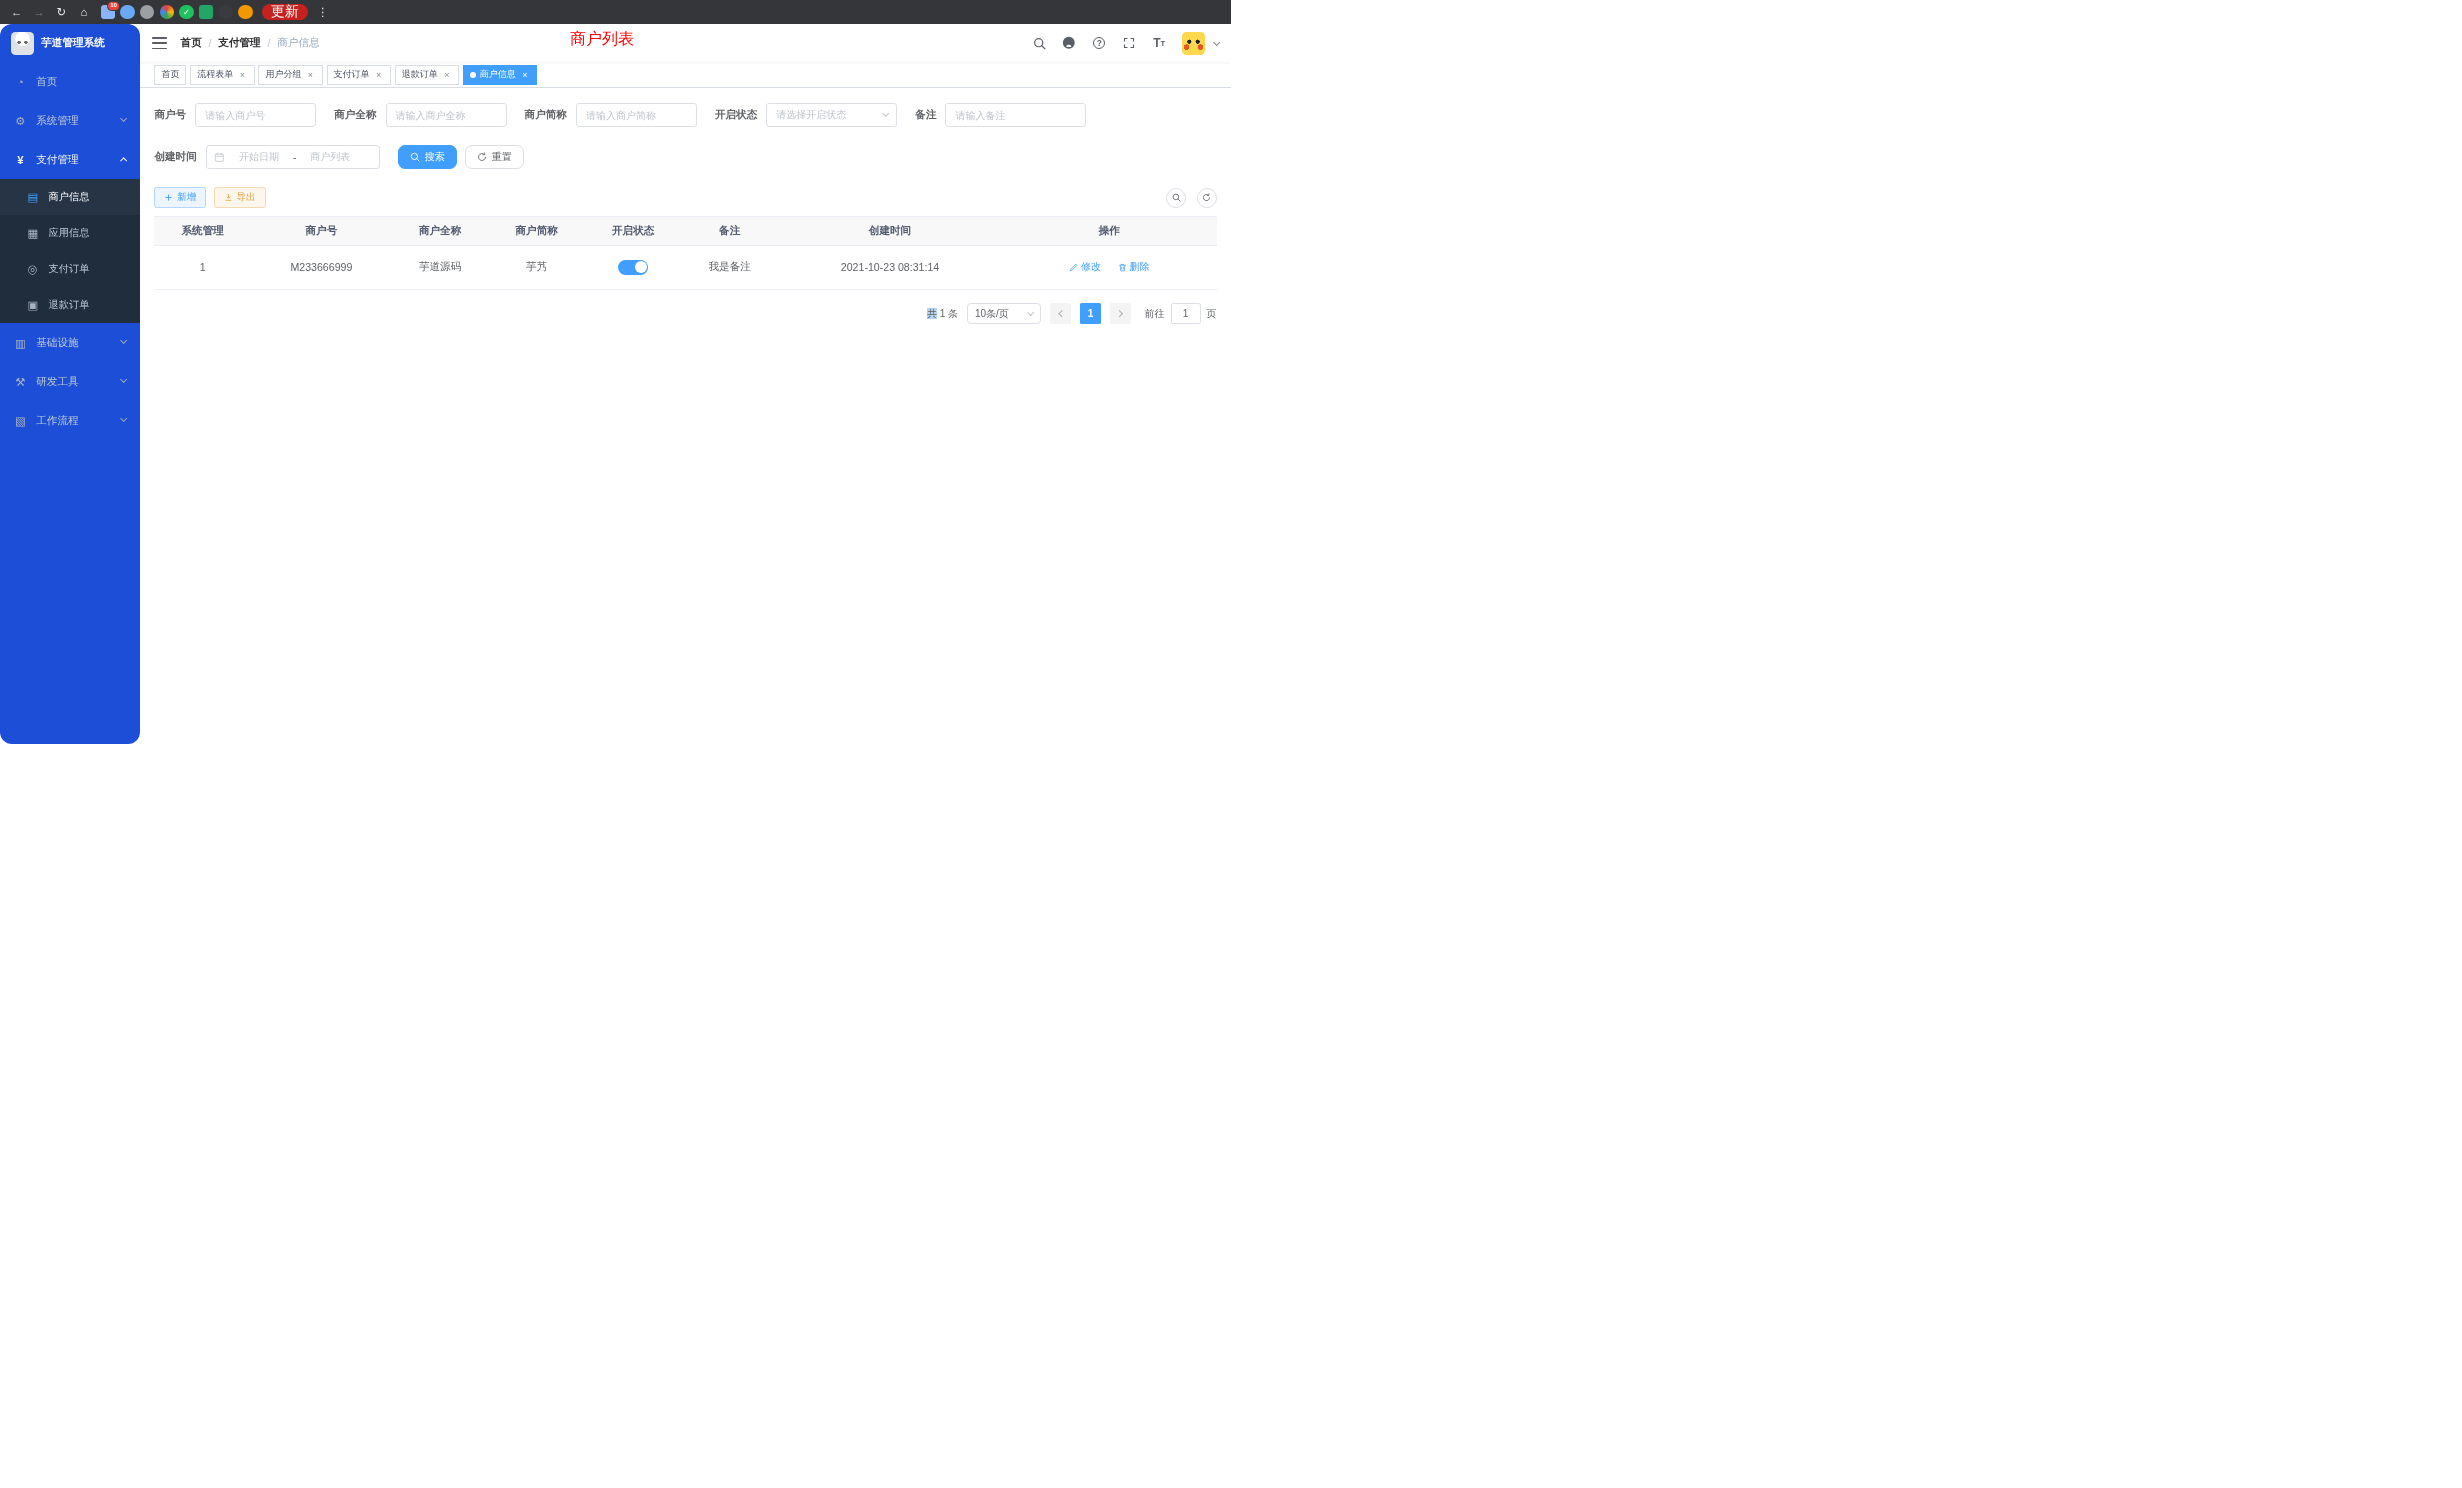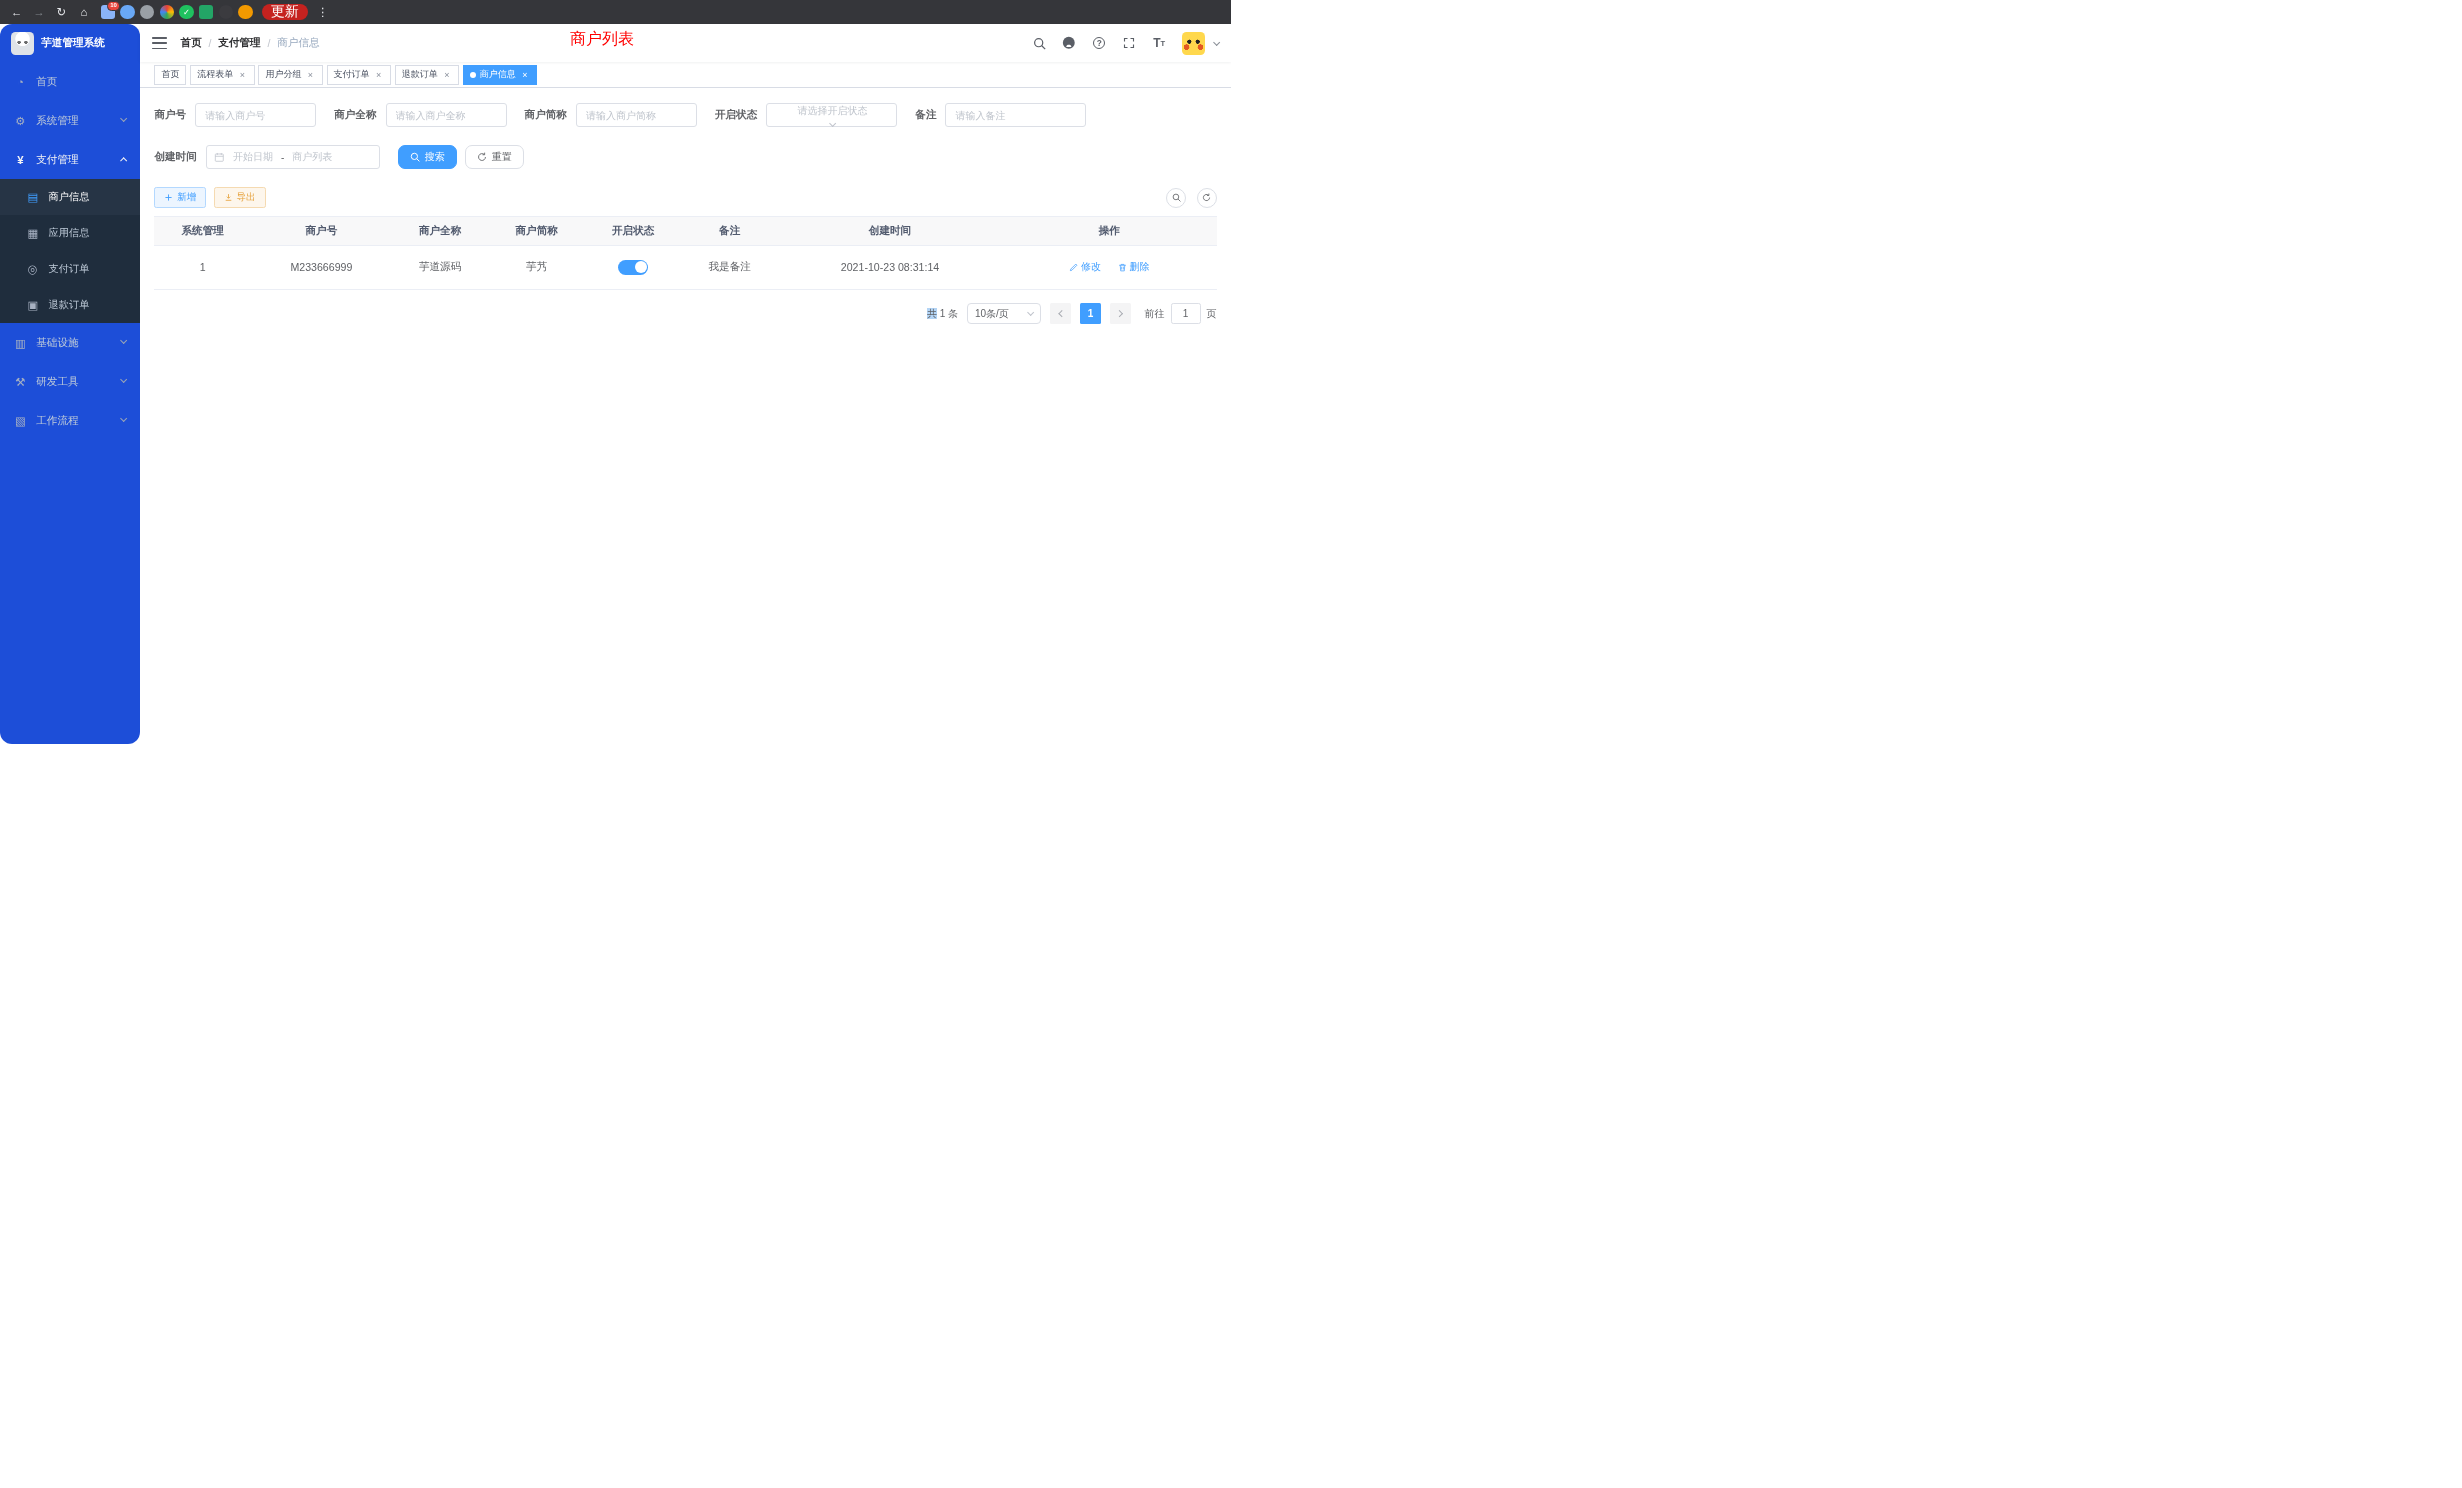--- a/index.html
+++ b/index.html
@@ -101,25 +101,25 @@
   .page { flex:1; padding:15px 14.4px 0; }
   .filter-row { display:flex; align-items:center; margin-bottom:18px; }
   .fgroup { display:flex; align-items:center; margin-right:18px; }
   .flabel { font-size:10.6px; font-weight:bold; color:#606266; margin-right:9px; white-space:nowrap; }
   .inp { height:24px; border:0.8px solid #dcdfe6; border-radius:3px; padding:0 9px; font-size:10px;
     color:#606266; background:#fff; outline:none; font-family:inherit; }
   .inp::placeholder { color:#bfc4cc; }
   .w160 { width:121px; } .w173 { width:131px; } .w186 { width:141px; }
   .selectbox { height:24px; border:0.8px solid #dcdfe6; border-radius:3px; padding:0 7.6px 0 9px;
     display:flex; align-items:center; justify-content:space-between; font-size:10px; color:#bfc4cc;
-    background:#fff; cursor:pointer;flex-direction:column; }
+    background:#fff; cursor:pointer; }
   .sel-caret { width:5.3px; height:5.3px; border-right:1.1px solid #c0c4cc; border-bottom:1.1px solid #c0c4cc;
     transform:rotate(45deg); margin-top:-2.3px; }
   .daterange { width:174px; height:24px; border:0.8px solid #dcdfe6; border-radius:3px; display:flex;
-    align-items:center; gap:8px; padding:0 7.6px; color:#bfc4cc; font-size:10px; cursor:pointer; background:#fff; }
+    align-items:center; gap:14px; padding:0 7.6px; color:#bfc4cc; font-size:10px; cursor:pointer; background:#fff; }
   .daterange .dsep { color:#606266; }
   .btn { height:24px; border-radius:7px; padding:0 11.4px; font-size:10px; display:inline-flex;
     align-items:center; gap:4.5px; cursor:pointer; border:0.8px solid transparent; white-space:nowrap; }
   .btn-primary { background:#409eff; border-color:#409eff; color:#fff; margin-left:7.6px; }
   .btn-default { background:#fff; border-color:#dcdfe6; color:#606266; margin-left:7.6px; }
 
   
   .toolbar { display:flex; align-items:center; margin-bottom:7.6px; }
   .btn-sm { height:21px; border-radius:2.3px; padding:0 9px; font-size:9.5px; display:inline-flex;
     align-items:center; gap:3.8px; cursor:pointer; margin-right:7.6px; }

